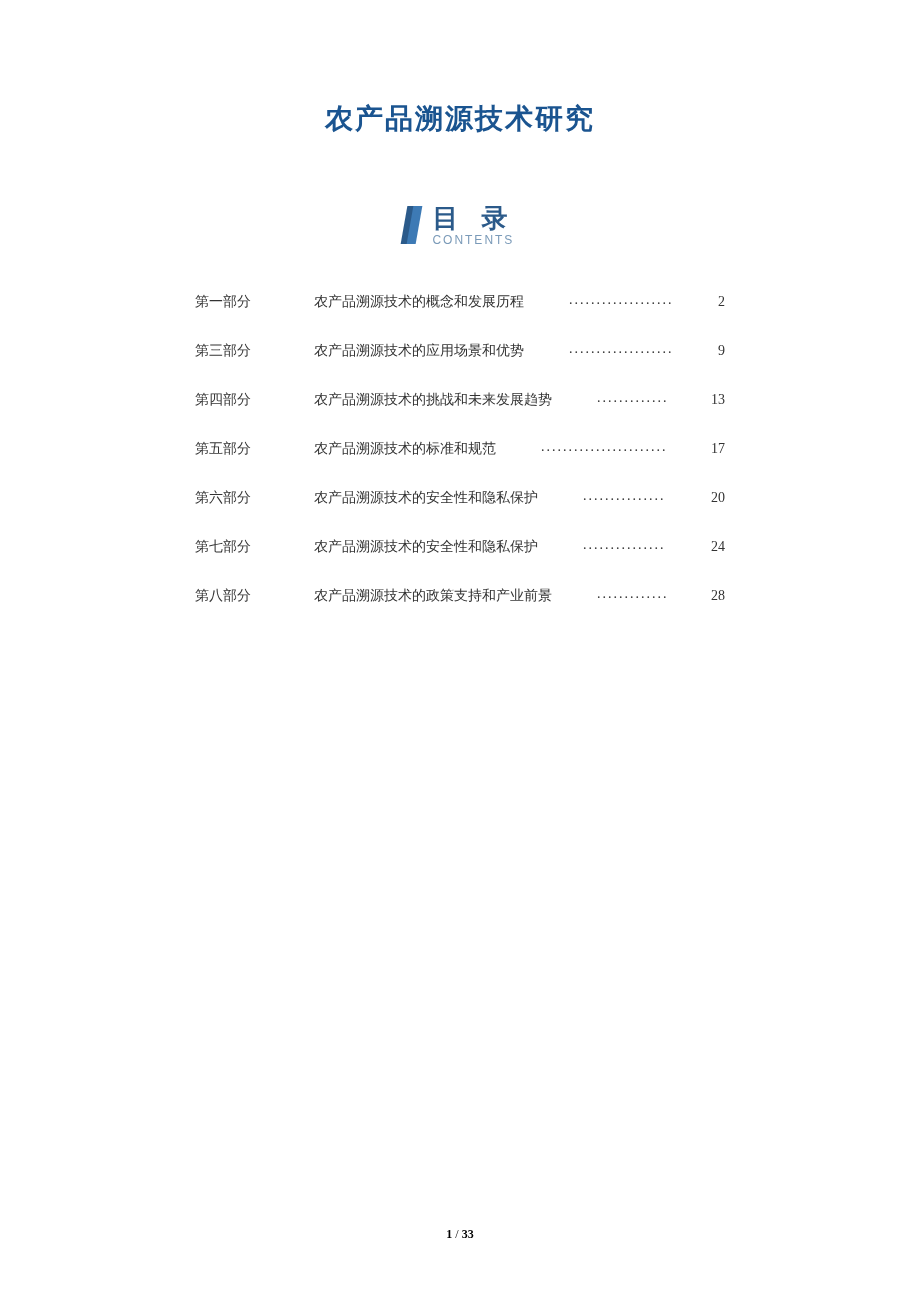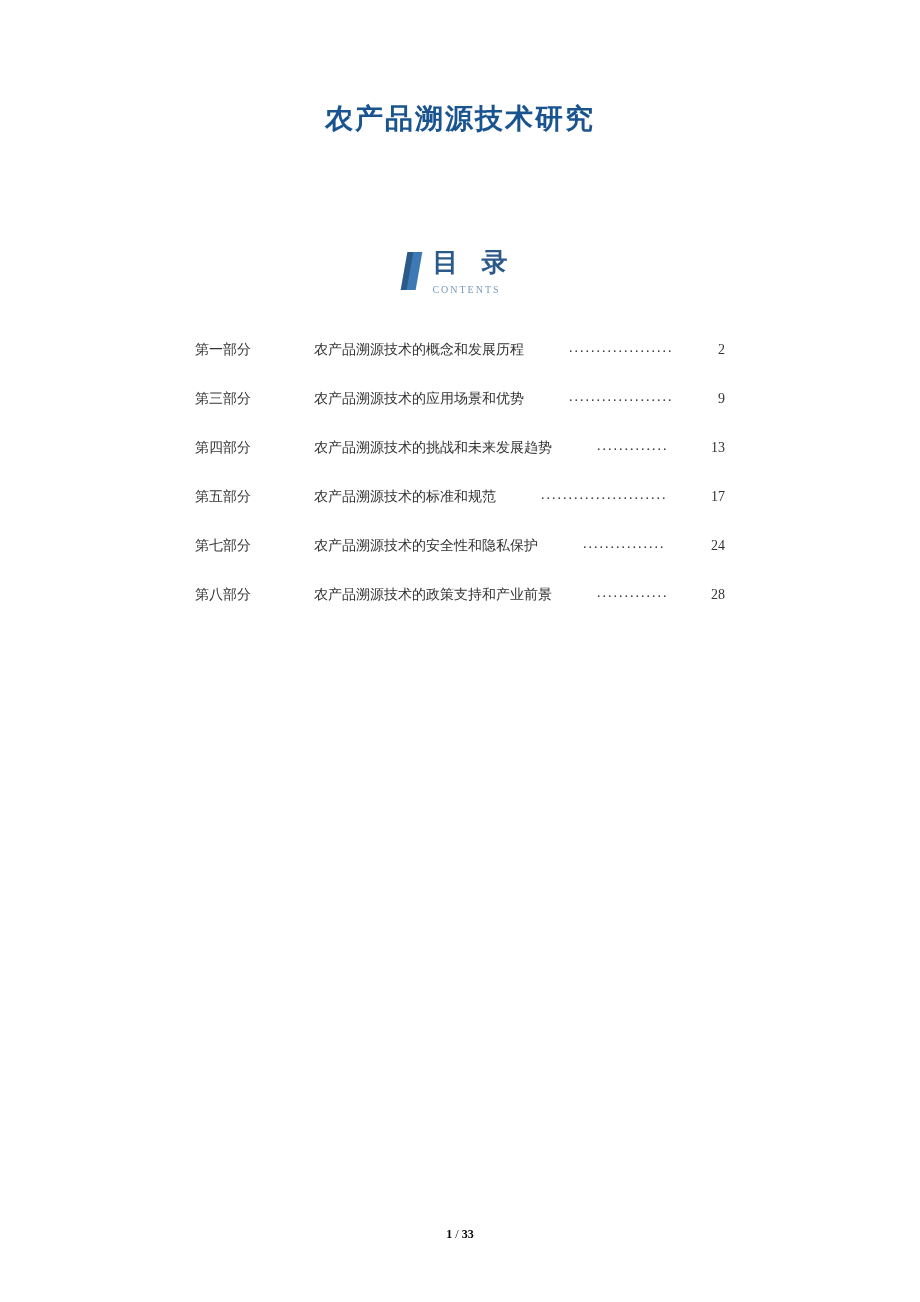--- a/index.html
+++ b/index.html
@@ -19,21 +19,21 @@
       height: 100%;
       position: relative;
     }
     .title {
       text-align: center;
       font-size: 28px;
       font-weight: bold;
       color: #1a5490;
       letter-spacing: 2px;
       font-family: "SimHei", "黑体", sans-serif;
-      margin-bottom: 110px;
+      margin-bottom: 66px;
     }
     .toc-header {
       display: flex;
       justify-content: center;
       align-items: center;
       margin-bottom: 45px;
       gap: 10px;
     }
     .toc-icon {
       width: 18px;
@@ -67,25 +67,25 @@
       line-height: 1.1;
     }
     .toc-title-cn {
       font-size: 26px;
       color: #2b5a8a;
       font-weight: bold;
       letter-spacing: 8px;
       font-family: "SimHei", "黑体", sans-serif;
     }
     .toc-title-en {
-      font-size: 10px;
+      font-size: 12px;
       color: #7a9ab8;
       letter-spacing: 2px;
-      font-family: Liberation Serif, serif;
-      margin-top: 7px;
+      font-family: Liberation Sans, sans-serif;
+      margin-top: 1px;
     }
     .toc-list {
       padding: 0 80px;
     }
     .toc-row {
       display: flex;
       align-items: baseline;
       margin-bottom: 30px;
       font-size: 14px;
       color: #333;
@@ -164,20 +164,26 @@
       <span class="toc-dots"></span>
       <span class="toc-page">13</span>
     </div>
     <div class="toc-row">
       <span class="toc-part">第五部分</span>
       <span class="toc-text">农产品溯源技术的标准和规范</span>
       <span class="toc-dots"></span>
       <span class="toc-page">17</span>
     </div>
     <div class="toc-row">
+      <span class="toc-part">第六部分</span>
+      <span class="toc-text">农产品溯源技术的安全性和隐私保护</span>
+      <span class="toc-dots"></span>
+      <span class="toc-page">20</span>
+    </div>
+    <div class="toc-row">
       <span class="toc-part">第七部分</span>
       <span class="toc-text">农产品溯源技术的安全性和隐私保护</span>
       <span class="toc-dots"></span>
       <span class="toc-page">24</span>
     </div>
     <div class="toc-row">
       <span class="toc-part">第八部分</span>
       <span class="toc-text">农产品溯源技术的政策支持和产业前景</span>
       <span class="toc-dots"></span>
       <span class="toc-page">28</span>

